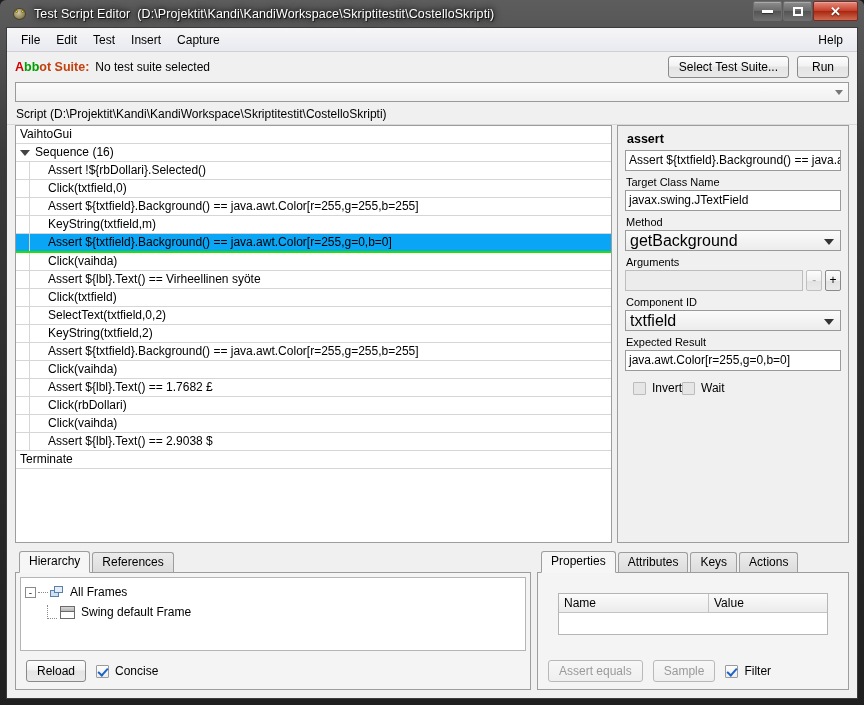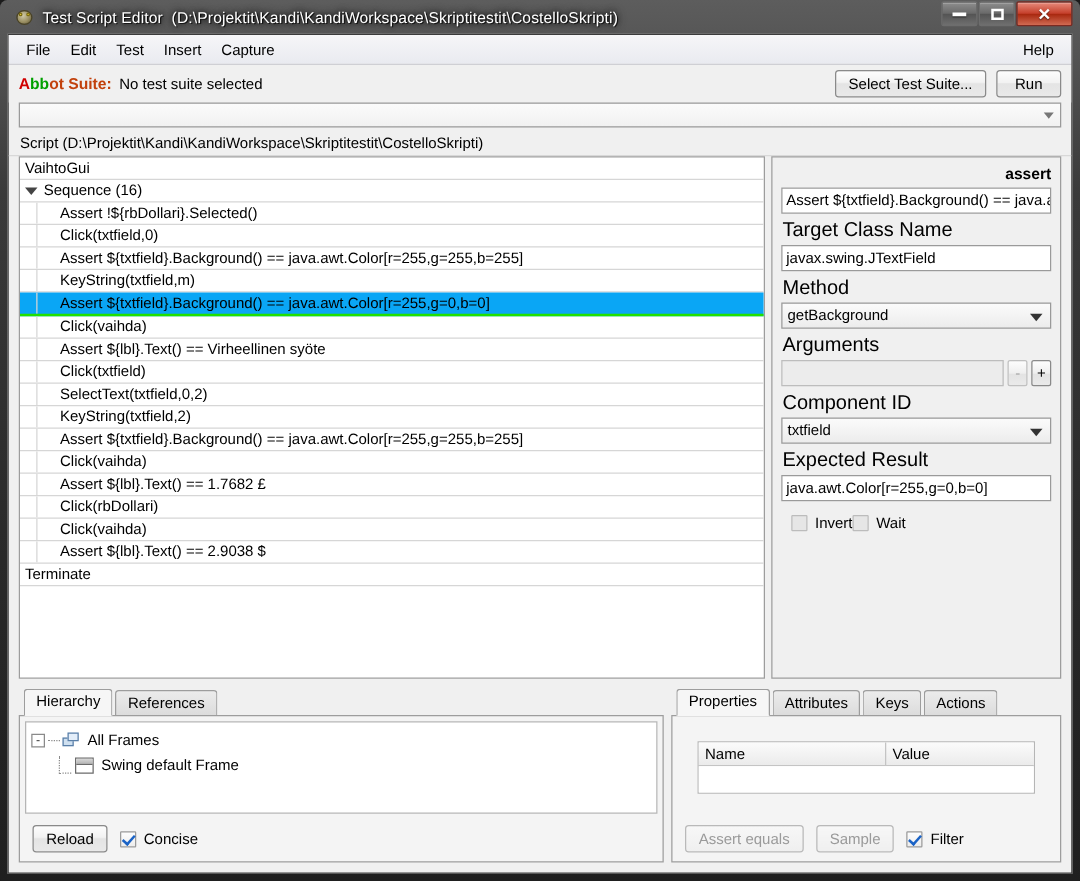--- a/index.html
+++ b/index.html
@@ -195,40 +195,40 @@
   }
 
   
   #assert-pane {
     flex: 0 0 232px;
     border: 1px solid #9d9d9d;
     background: #f0f0f0;
     padding: 5px 7px;
     overflow: hidden;
   }
-  #assert-title { font-weight: bold; font-size: 12.5px; margin: 1px 0 4px 2px; text-align: right; }
-  .field-label { font-size: 16px; color:#000; margin: 5px 0 2px 1px; }
+  #assert-title { font-weight: bold; font-size: 12.5px; margin: 1px 0 4px 2px; }
+  .field-label { font-size: 11px; color:#000; margin: 5px 0 2px 1px; }
   .textinput {
     width: 100%; height: 21px;
     border: 1px solid #9a9a9a;
     background: #fff;
     font-family: "Liberation Sans", sans-serif;
     font-size: 12px;
     color: #000;
     padding: 0 3px;
     line-height: 19px;
     white-space: nowrap; overflow: hidden;
   }
   .textinput.readonly { background:#ececec; border-color:#bdbdbd; }
   .dropdown {
     width:100%; height:21px;
     border:1px solid #9a9a9a;
     background: linear-gradient(180deg,#fbfbfb 0%,#ececec 100%);
     position: relative;
-    font-size:12px; line-height:19px; padding: 0 5px 0 4px;
+    font-size:16px; line-height:19px; padding: 0 5px 0 4px;
     white-space:nowrap; overflow:hidden;
   }
   .dropdown .arrow {
     position:absolute; right:6px; top:50%; margin-top:-2px;
     width:0;height:0;border-left:5px solid transparent;border-right:5px solid transparent;
     border-top:6px solid #333;
   }
   #args-row { display:flex; align-items:center; gap:3px; }
   #args-input { flex:1 1 auto; height:21px; border:1px solid #bdbdbd; background:#ececec; }
   .minibtn {

